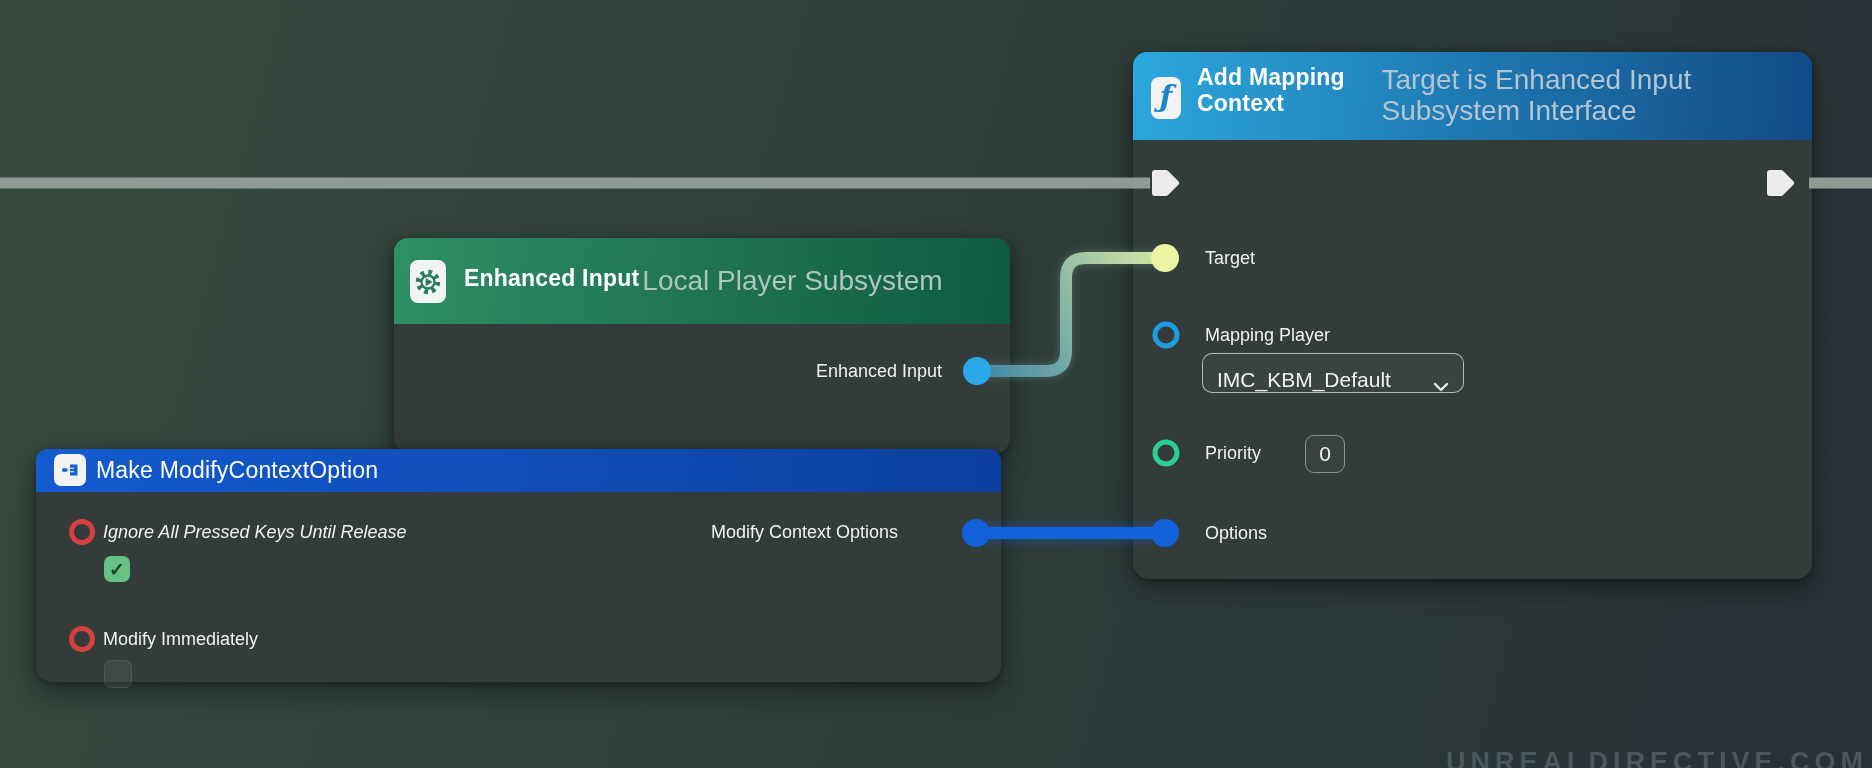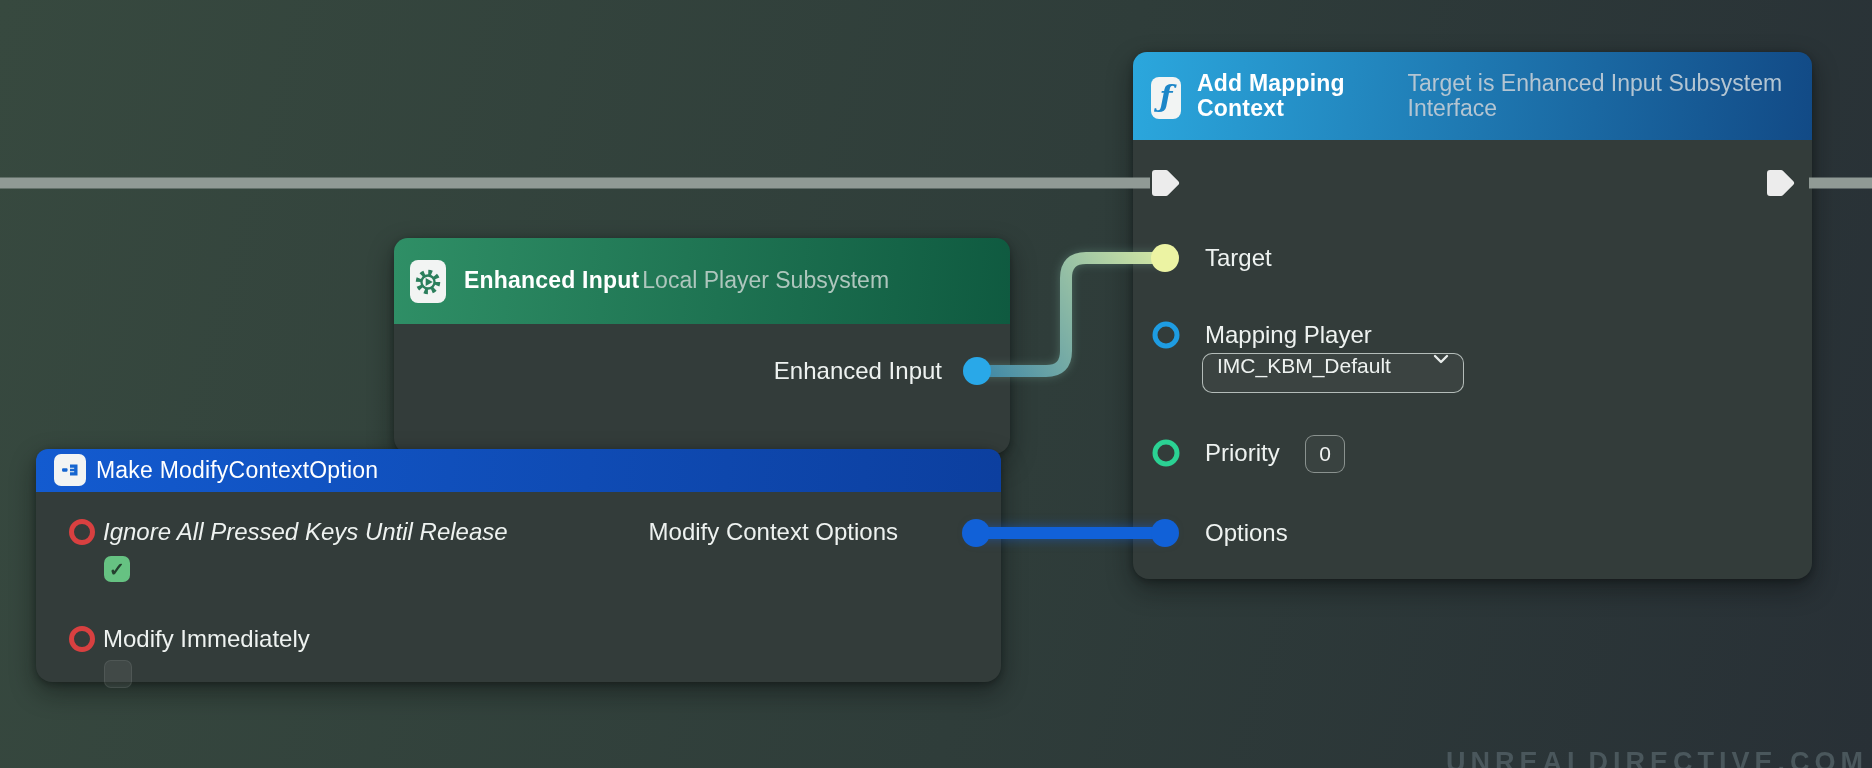--- a/index.html
+++ b/index.html
@@ -30,31 +30,31 @@
     display:flex;align-items:center;justify-content:center;
   }
   .func-glyph{
     font-family:"DejaVu Serif", serif;
     font-style:italic;font-weight:700;
     font-size:30px;color:#1c86c8;line-height:1;
     transform:translateY(-1px);
   }
   .hdr-text{display:flex;flex-direction:row;justify-content:center;gap:3px;}
   .hdr-title{color:#ffffff;font-size:23px;font-weight:600;line-height:1.1;letter-spacing:.2px;}
-  .hdr-sub{color:#b4c5d2;font-size:23px;font-weight:400;line-height:1.1;}
+  .hdr-sub{color:#b4c5d2;font-size:28px;font-weight:400;line-height:1.1;}
   .hdr-sub-green{color:#aec6bd;}
   .pin-label{
-    position:absolute;color:#eef2f0;font-size:24px;line-height:30px;white-space:nowrap;
+    position:absolute;color:#eef2f0;font-size:18px;line-height:30px;white-space:nowrap;
   }
   .dropdown{
     position:absolute;height:40px;box-sizing:border-box;
     border:1.5px solid rgba(222,230,226,.75);
     border-radius:10px;
     background:rgba(255,255,255,.04);
-    display:flex;align-items:flex-start;gap:27px;
+    display:flex;align-items:flex-end;gap:27px;
     padding:0 14px;
     color:#eef2f0;font-size:21px;
   }
   .num-box{
     position:absolute;box-sizing:border-box;
     border:1.5px solid rgba(205,214,209,.55);
     border-radius:9px;
     background:rgba(255,255,255,.03);
     display:flex;align-items:center;justify-content:center;
     color:#f2f4f3;font-size:21px;

